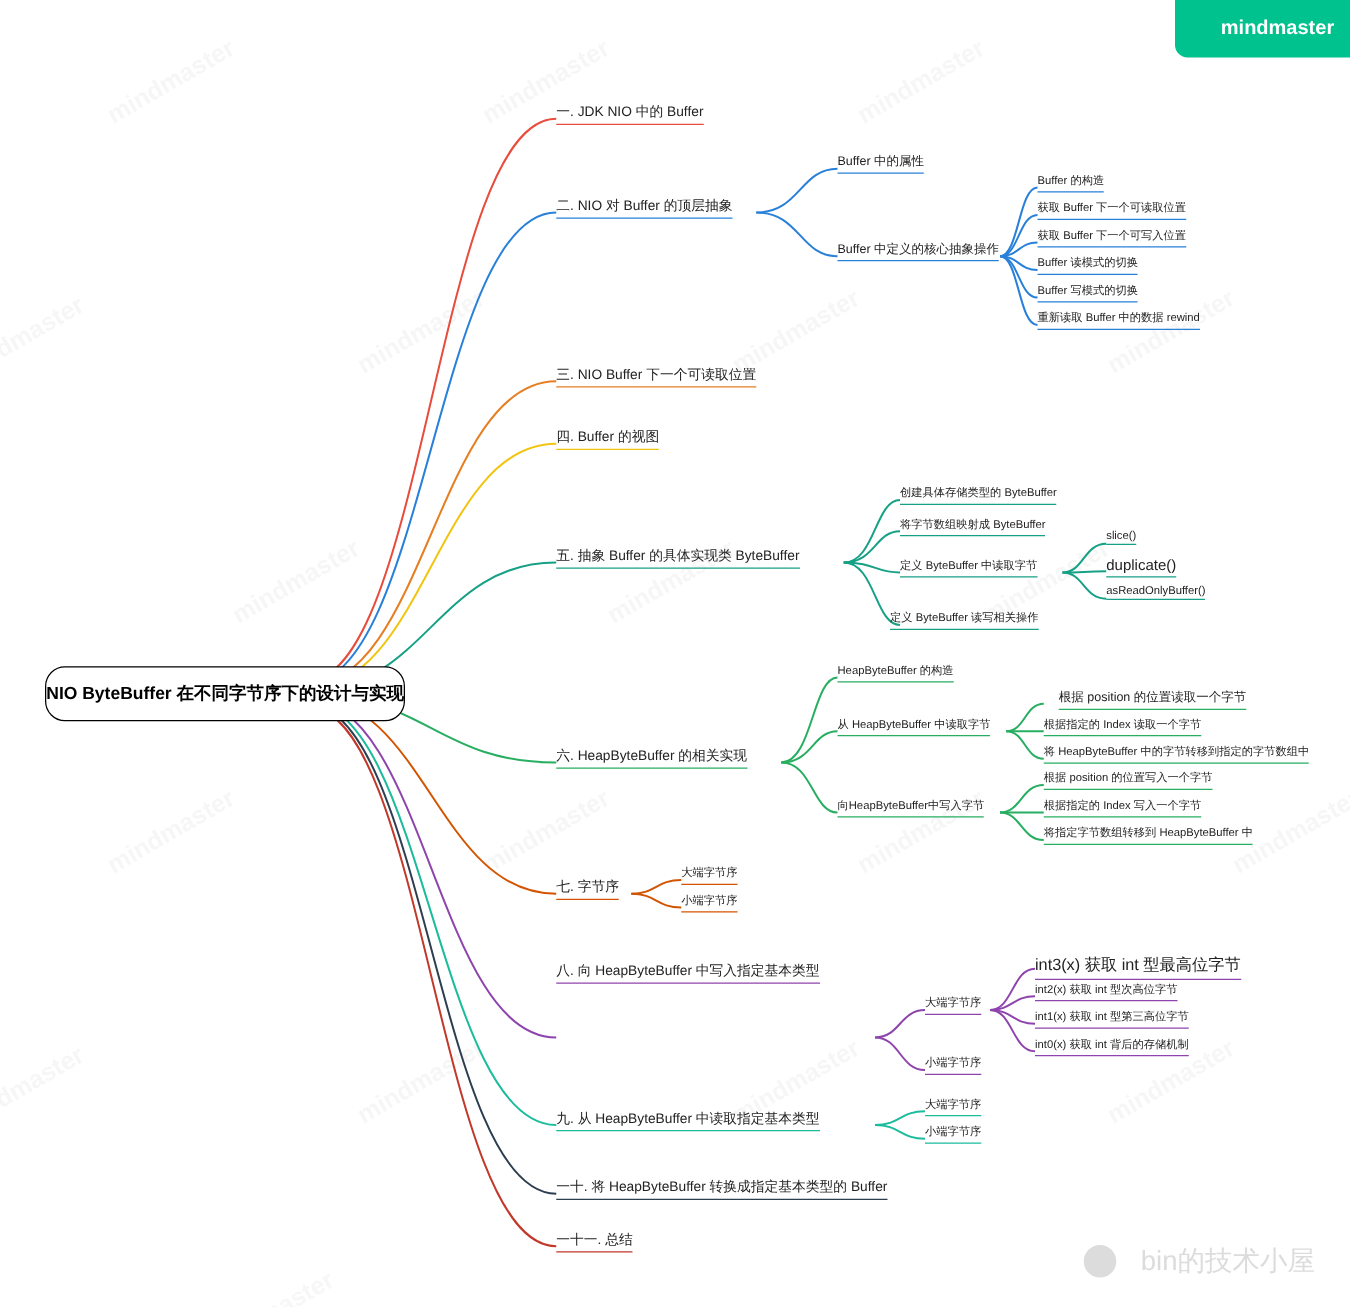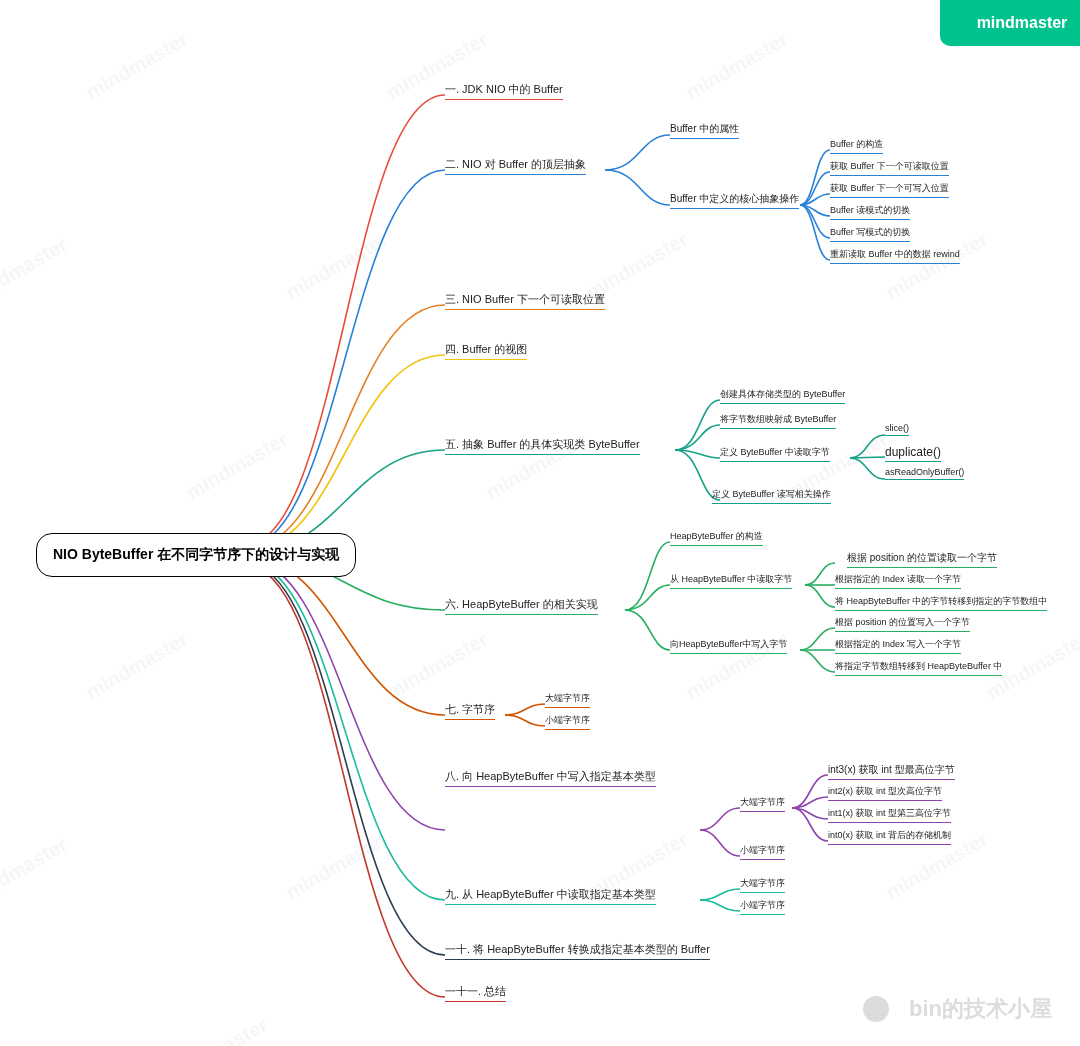--- a/index.html
+++ b/index.html
@@ -1,22 +1,22 @@
 <!DOCTYPE html>
 <html><head>
 <meta charset="utf-8">
 <style>
 html,body{margin:0;padding:0;width:1080px;height:1046px;font-family:"PingFang SC","Microsoft YaHei",Arial,sans-serif;background:#fff;overflow:hidden;position:relative}
 .watermark-layer{position:absolute;inset:0;pointer-events:none;opacity:.07;z-index:0;overflow:hidden}
 .wm{position:absolute;color:#888;font-size:20px;font-weight:700;display:flex;align-items:center;gap:4px;transform:rotate(-30deg)}
 .badge{position:absolute;top:0;right:0;width:140px;height:46px;background:#00c28e;color:#fff;border-bottom-left-radius:10px;display:flex;align-items:center;justify-content:center;gap:6px;font-size:16px;font-weight:600;z-index:30}
-.footer-tag{position:absolute;bottom:22px;right:28px;color:#dcdcdc;font-size:22px;font-weight:700;display:flex;align-items:center;gap:20px;z-index:30}
+.footer-tag{position:absolute;bottom:22px;right:28px;color:#dcdcdc;font-size:22px;font-weight:400;display:flex;align-items:center;gap:20px;z-index:30}
 .wx-circle{width:26px;height:26px;border-radius:50%;background:#dcdcdc;display:inline-flex;align-items:center;justify-content:center}
 .wx-circle svg{width:18px;height:18px;fill:#fff}
-.root{position:absolute;left:36px;top:555px;transform:translateY(-50%);border:1px solid #000;border-radius:16px;padding:12px 16px;font-size:14px;background:#fff;font-weight:600;white-space:nowrap;z-index:20}
+.root{position:absolute;left:36px;top:555px;transform:translateY(-50%);border:1px solid #000;border-radius:16px;padding:12px 0;font-size:14px;background:#fff;font-weight:600;white-space:nowrap;z-index:20}
 .n{position:absolute;font-size:11px;color:#222;white-space:nowrap;padding-bottom:2px;z-index:15}
 .n.b1{border-bottom:1.5px solid}
 svg.lines{position:absolute;inset:0;width:1080px;height:1046px;z-index:5}
 path{fill:none;stroke-width:1.6}
 .mm-logo{width:18px;height:18px}
 </style>
 </head>
 <body>
 
 <div class="watermark-layer">
@@ -238,19 +238,19 @@
 <div class="n b1" style="left:835px;top:595px;border-color:#27ae60;font-size:9px">将 HeapByteBuffer 中的字节转移到指定的字节数组中</div>
 <div class="n b1" style="left:835px;top:616px;border-color:#27ae60;font-size:9px">根据 position 的位置写入一个字节</div>
 <div class="n b1" style="left:835px;top:638px;border-color:#27ae60;font-size:9px">根据指定的 Index 写入一个字节</div>
 <div class="n b1" style="left:835px;top:660px;border-color:#27ae60;font-size:9px">将指定字节数组转移到 HeapByteBuffer 中</div>
 
 <div class="n b1" style="left:545px;top:692px;border-color:#d35400;font-size:9px">大端字节序</div>
 <div class="n b1" style="left:545px;top:714px;border-color:#d35400;font-size:9px">小端字节序</div>
 
 <div class="n b1" style="left:740px;top:796px;border-color:#8e44ad;font-size:9px">大端字节序</div>
 <div class="n b1" style="left:740px;top:844px;border-color:#8e44ad;font-size:9px">小端字节序</div>
-<div class="n b1" style="left:828px;top:763px;border-color:#8e44ad;font-size:10px">int3(x) 获取 int 型最高位字节</div>
+<div class="n b1" style="left:828px;top:763px;border-color:#8e44ad;font-size:13px">int3(x) 获取 int 型最高位字节</div>
 <div class="n b1" style="left:828px;top:785px;border-color:#8e44ad;font-size:9px">int2(x) 获取 int 型次高位字节</div>
 <div class="n b1" style="left:828px;top:807px;border-color:#8e44ad;font-size:9px">int1(x) 获取 int 型第三高位字节</div>
 <div class="n b1" style="left:828px;top:829px;border-color:#8e44ad;font-size:9px">int0(x) 获取 int 背后的存储机制</div>
 
 <div class="n b1" style="left:740px;top:877px;border-color:#1abc9c;font-size:9px">大端字节序</div>
 <div class="n b1" style="left:740px;top:899px;border-color:#1abc9c;font-size:9px">小端字节序</div>
 
 </body></html>

